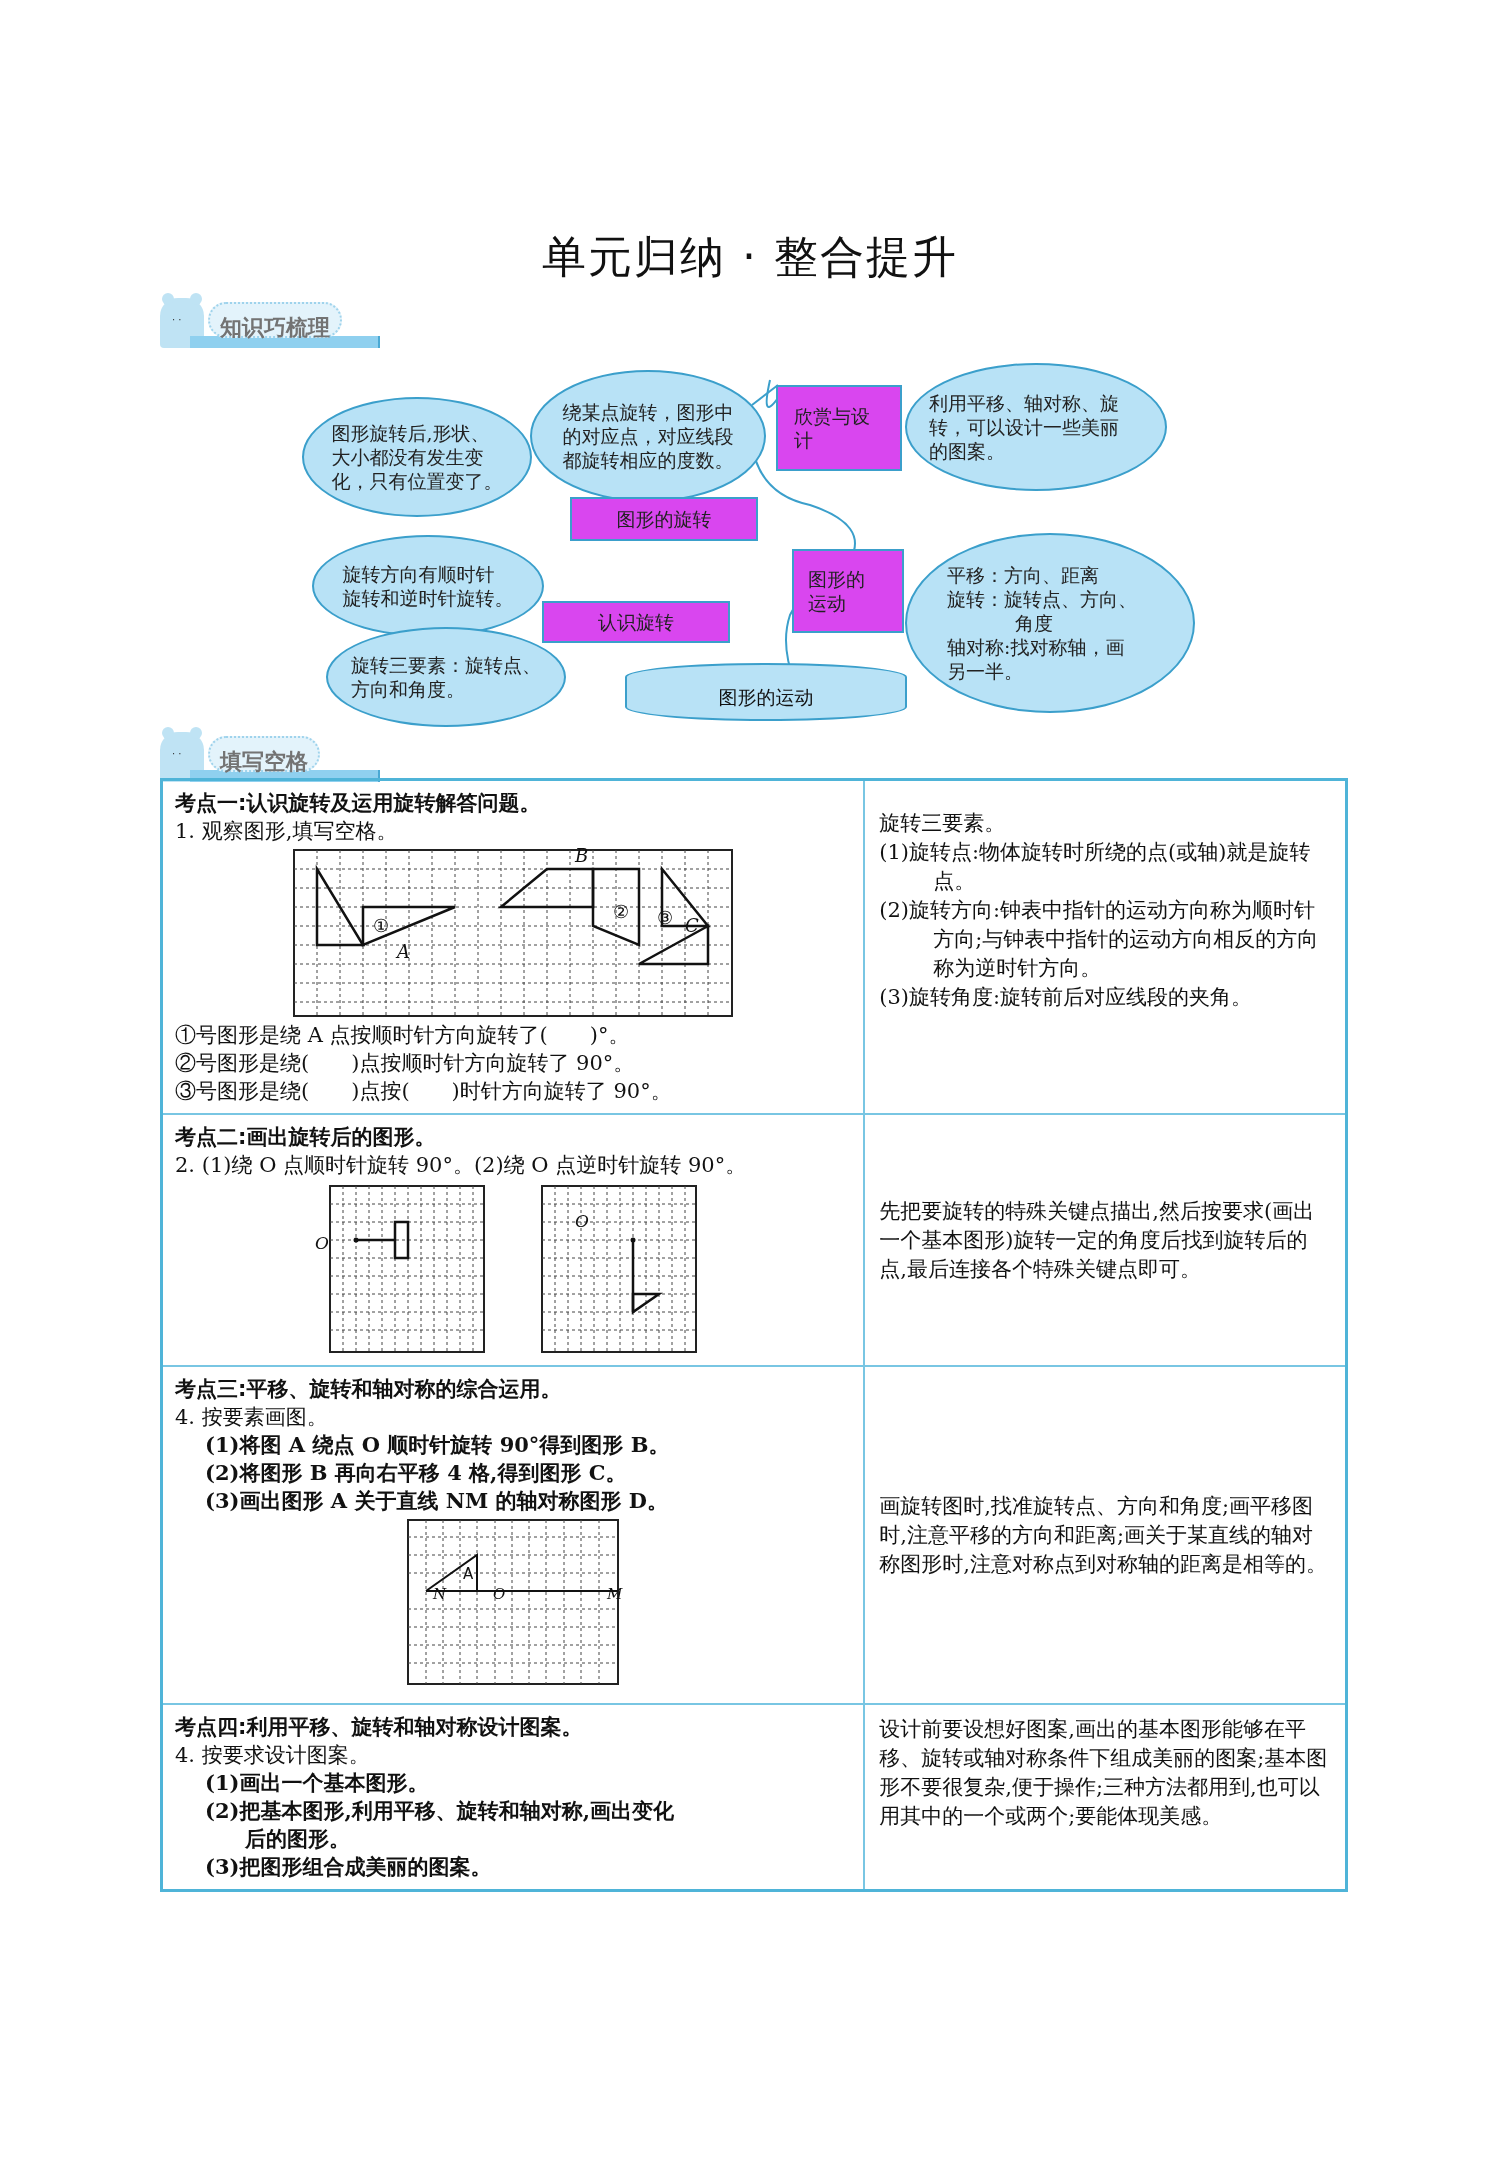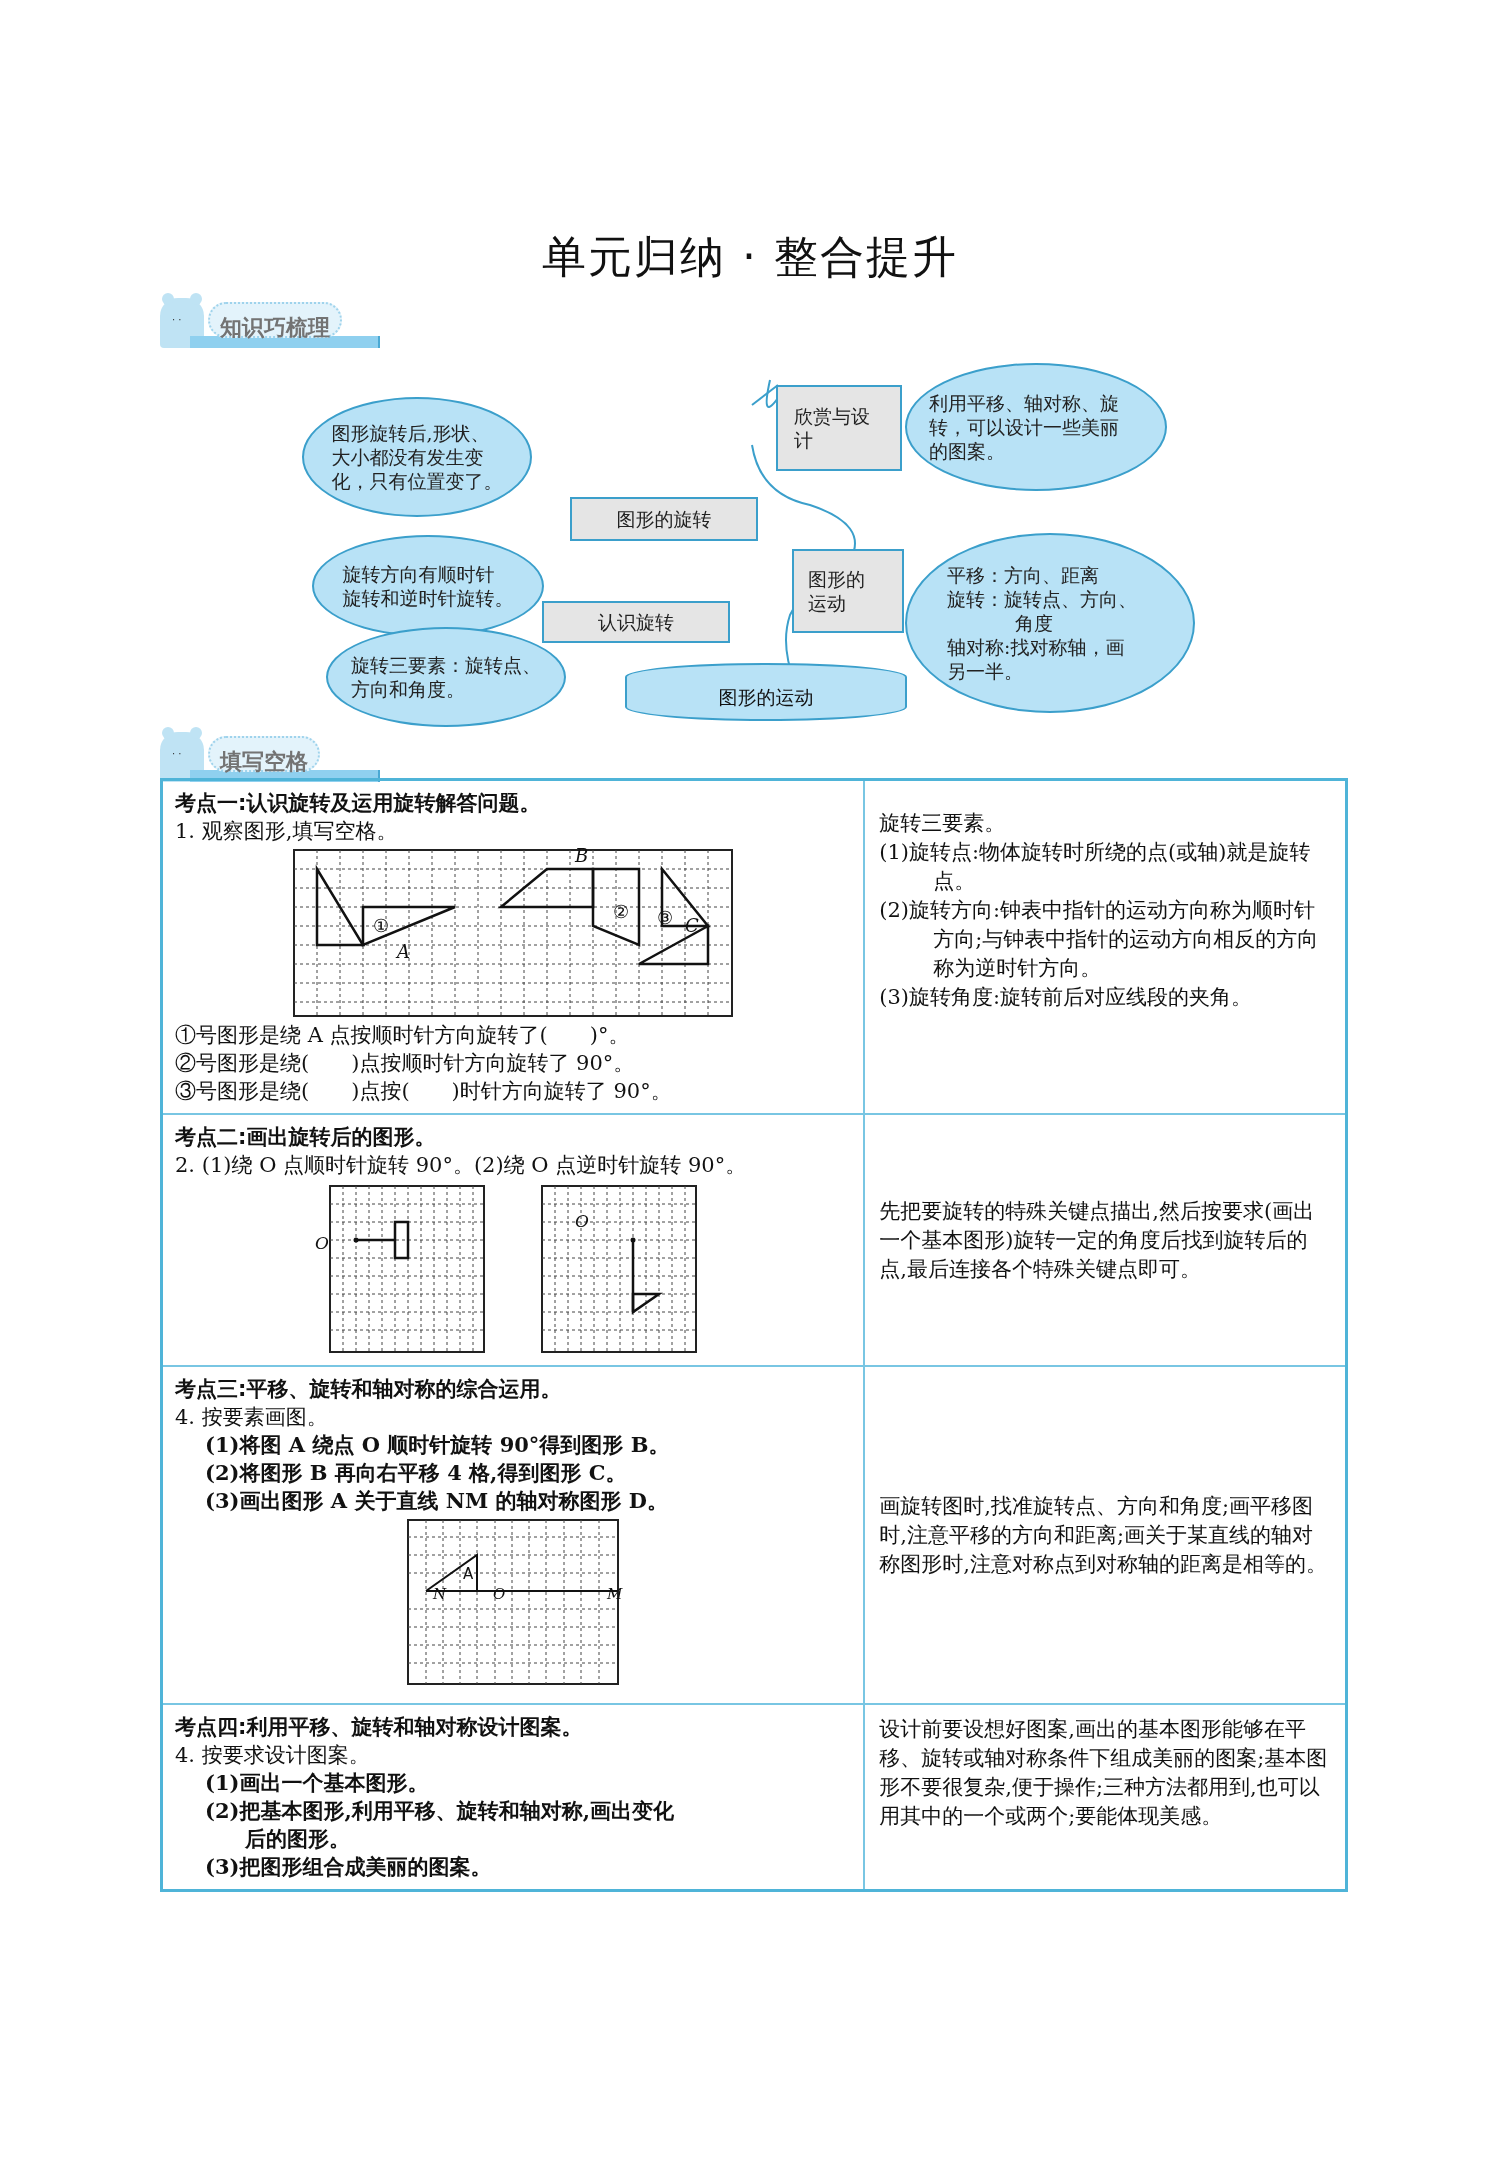--- a/index.html
+++ b/index.html
@@ -8,21 +8,21 @@
   .section-badge { position: absolute; left: 160px; height: 50px; width: 220px; }
   .section-badge .bear { position: absolute; left: 0; top: 0; width: 44px; height: 50px; background: #bfe3f4; border-radius: 18px 18px 4px 4px; }
   .section-badge .bear::before, .section-badge .bear::after { content: ""; position: absolute; top: -5px; width: 12px; height: 12px; background: #bfe3f4; border-radius: 50%; }
   .section-badge .bear::before { left: 2px; } .section-badge .bear::after { right: 2px; }
   .section-badge .eyes { position: absolute; left: 12px; top: 16px; font-size: 10px; color: #333; font-family: "DejaVu Sans", sans-serif; }
   .section-badge .base { position: absolute; left: 30px; bottom: 0; width: 190px; height: 12px; background: #8fd0ef; border-right: 2px solid #4aa9d4; }
   .section-badge .label { position: absolute; left: 48px; top: 4px; height: 36px; padding: 8px 10px; background: #e3f3fb; border-radius: 18px; border: 2px dotted #9fd3ec; font-family: "DejaVu Sans", sans-serif; font-weight: bold; font-size: 22px; line-height: 32px; color: #737373; }
 
   .mindmap { position: absolute; left: 290px; top: 365px; width: 920px; height: 360px; }
   .ell { position: absolute; background: #b8e2f6; border: 2px solid #3b9fcb; border-radius: 50%; display: flex; align-items: center; justify-content: center; font-size: 19px; line-height: 24px; color: #222; padding: 0 18px; }
-  .box { position: absolute; background: #e5e5e5; border: 2px solid #3b9fcb; font-size: 19px; line-height: 24px; color: #222; display: flex; align-items: center; justify-content: center; }
+  .box { position: absolute; background: #d946ef; border: 2px solid #3b9fcb; font-size: 19px; line-height: 24px; color: #222; display: flex; align-items: center; justify-content: center; }
   .cyl { position: absolute; background: #b8e2f6; border: 2px solid #3b9fcb; border-radius: 50% / 14px; font-size: 19px; display: flex; align-items: center; justify-content: center; padding-top: 12px; }
   .ell span, .box span { display: block; }
   svg.links { position: absolute; left: 0; top: 0; }
 
   .summary-table { position: absolute; left: 160px; top: 778px; width: 1188px; border: 3px solid #4fb4d8; border-collapse: collapse; }
   .summary-table th, .summary-table td { border: 2px solid #79c6e3; vertical-align: top; }
   .summary-table th { height: 44px; font-family: "DejaVu Sans", sans-serif; font-weight: normal; font-size: 22px; text-align: center; vertical-align: middle; }
   .col-left { width: 704px; padding: 8px 12px; }
   .col-right { width: 484px; padding: 10px 14px; font-size: 21px; line-height: 29px; }
   .kp-title { font-family: "DejaVu Sans", sans-serif; font-weight: bold; font-size: 21px; line-height: 28px; }
@@ -51,20 +51,27 @@
     <path d="M 480 15 Q 470 60 490 30" fill="none" stroke="#3b9fcb" stroke-width="2"></path>
     <path d="M 462 80 Q 470 130 520 140 Q 580 160 560 195 Q 520 210 500 250 Q 490 280 505 318" fill="none" stroke="#3b9fcb" stroke-width="2"></path>
     <path d="M 462 40 L 488 20" fill="none" stroke="#3b9fcb" stroke-width="2"></path>
   </svg>
 
   <div class="ell" style="left:12px; top:32px; width:230px; height:120px;">
     <div>
       <span>图形旋转后,形状、</span>
       <span>大小都没有发生变</span>
       <span>化，只有位置变了。</span>
+    </div>
+  </div>
+  <div class="ell" style="left:240px; top:5px; width:236px; height:132px;">
+    <div>
+      <span>绕某点旋转，图形中</span>
+      <span>的对应点，对应线段</span>
+      <span>都旋转相应的度数。</span>
     </div>
   </div>
   <div class="box" style="left:280px; top:132px; width:188px; height:44px;">图形的旋转</div>
   <div class="box" style="left:486px; top:20px; width:126px; height:86px; justify-content:flex-start; padding-left:16px;">
     <div>
       <span>欣赏与设</span>
       <span>计</span>
     </div>
   </div>
   <div class="ell" style="left:615px; top:-2px; width:262px; height:128px; justify-content:flex-start; padding-left:22px;">

